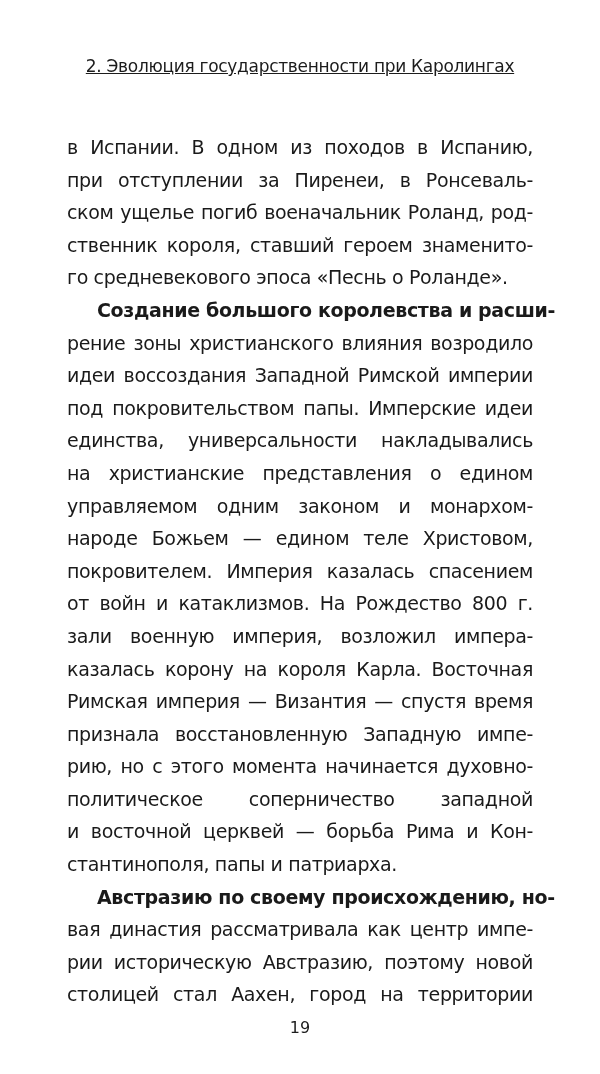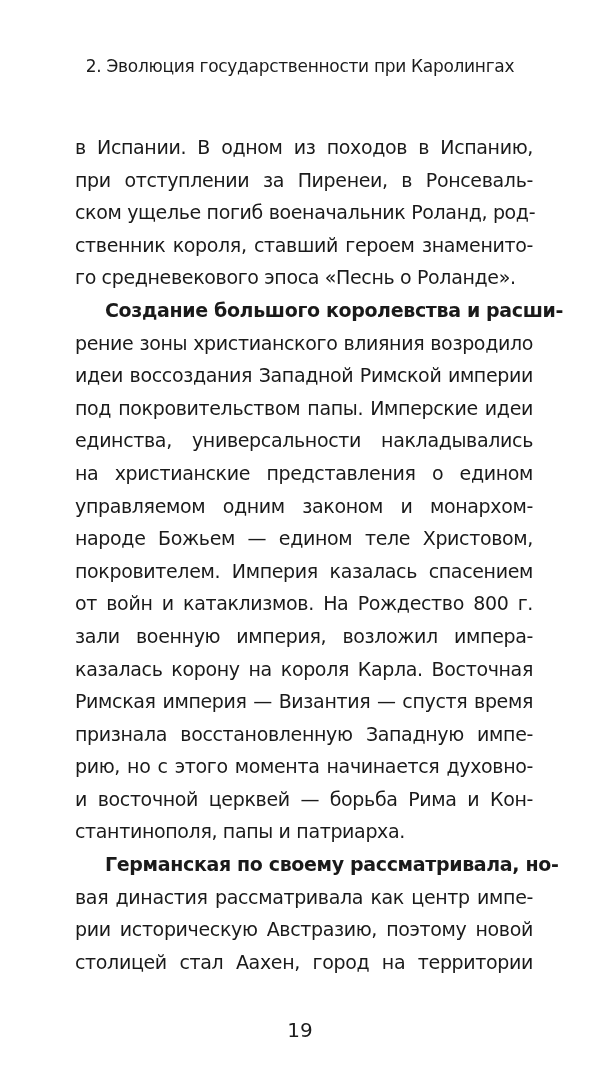--- a/index.html
+++ b/index.html
@@ -17,54 +17,54 @@
     }
     .running-header {
       position: absolute;
       top: 56px;
       left: 0;
       width: 600px;
       text-align: center;
       font-size: 17px;
       letter-spacing: -0.3px;
       color: #1c1c1c;
+      text-decoration: underline;
     }
     .page-body {
       position: absolute;
       top: 131px;
       left: 67px;
       width: 466px;
       font-size: 19px;
       line-height: 32.6px;
       letter-spacing: -0.35px;
       color: #1a1a1a;
     }
     .line {
       display: block;
       white-space: nowrap;
       text-align: justify;
       text-align-last: justify;
       height: 32.6px;
-      margin-left: 8px;
     }
     .line.last {
       text-align: right;
       text-align-last: left;
     }
     .line.indent {
       padding-left: 30px;
       font-weight: bold;
     }
     .page-number {
       position: absolute;
       top: 1018px;
       left: 0;
       width: 600px;
       text-align: center;
-      font-size: 20px;
+      font-size: 16px;
       color: #1c1c1c;
     }
   </style>
 </head>
 <body>
 
 <div class="running-header">2. Эволюция государственности при Каролингах</div>
 
 <div class="page-body">
 
@@ -85,25 +85,26 @@
     <span class="line">на христианские представления о едином</span>
     <span class="line">управляемом одним законом и монархом-</span>
     <span class="line">народе Божьем — едином теле Христовом,</span>
     <span class="line">покровителем. Империя казалась спасением</span>
     <span class="line">от войн и катаклизмов. На Рождество 800 г.</span>
     <span class="line">зали военную империя, возложил импера-</span>
     <span class="line">казалась корону на короля Карла. Восточная</span>
     <span class="line">Римская империя — Византия — спустя время</span>
     <span class="line">признала восстановленную Западную импе-</span>
     <span class="line">рию, но с этого момента начинается духовно-</span>
+    <span class="line">политическое соперничество западной</span>
     <span class="line">и восточной церквей — борьба Рима и Кон-</span>
     <span class="line last">стантинополя, папы и патриарха.</span>
   </div>
 
   <div>
-    <span class="line indent">Германская по своему рассматривала, но-</span>
+    <span class="line indent">Австразию по своему происхождению, но-</span>
     <span class="line">вая династия рассматривала как центр импе-</span>
     <span class="line">рии историческую Австразию, поэтому новой</span>
     <span class="line">столицей стал Аахен, город на территории</span>
   </div>
 </div>
 
 <div class="page-number">19</div>
 
 </body></html>

